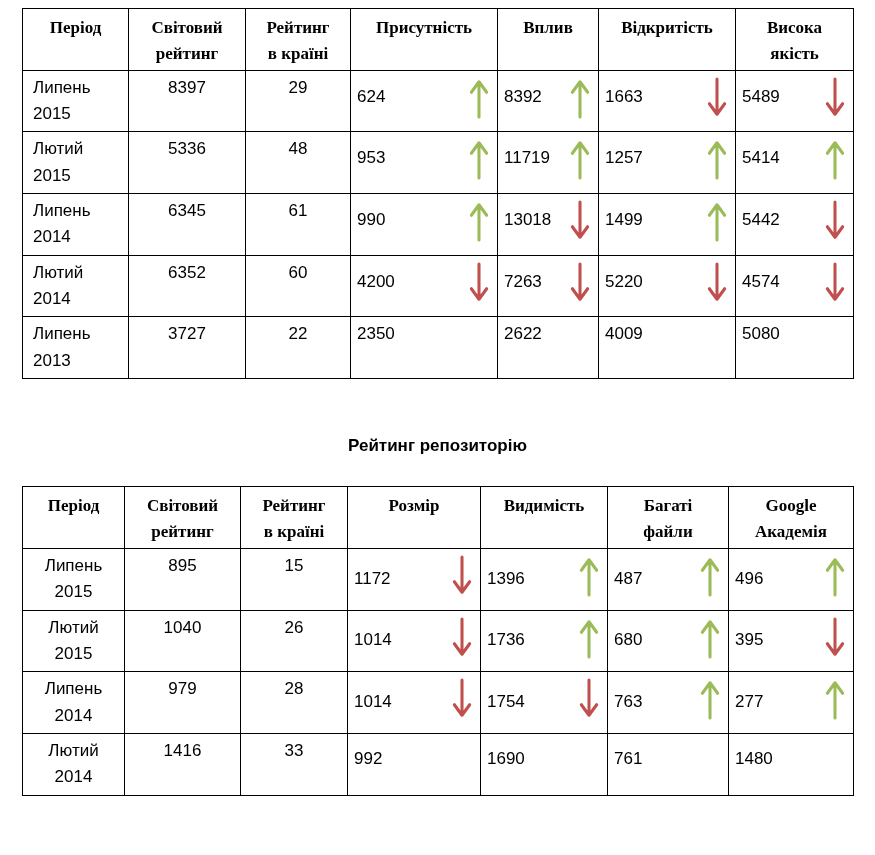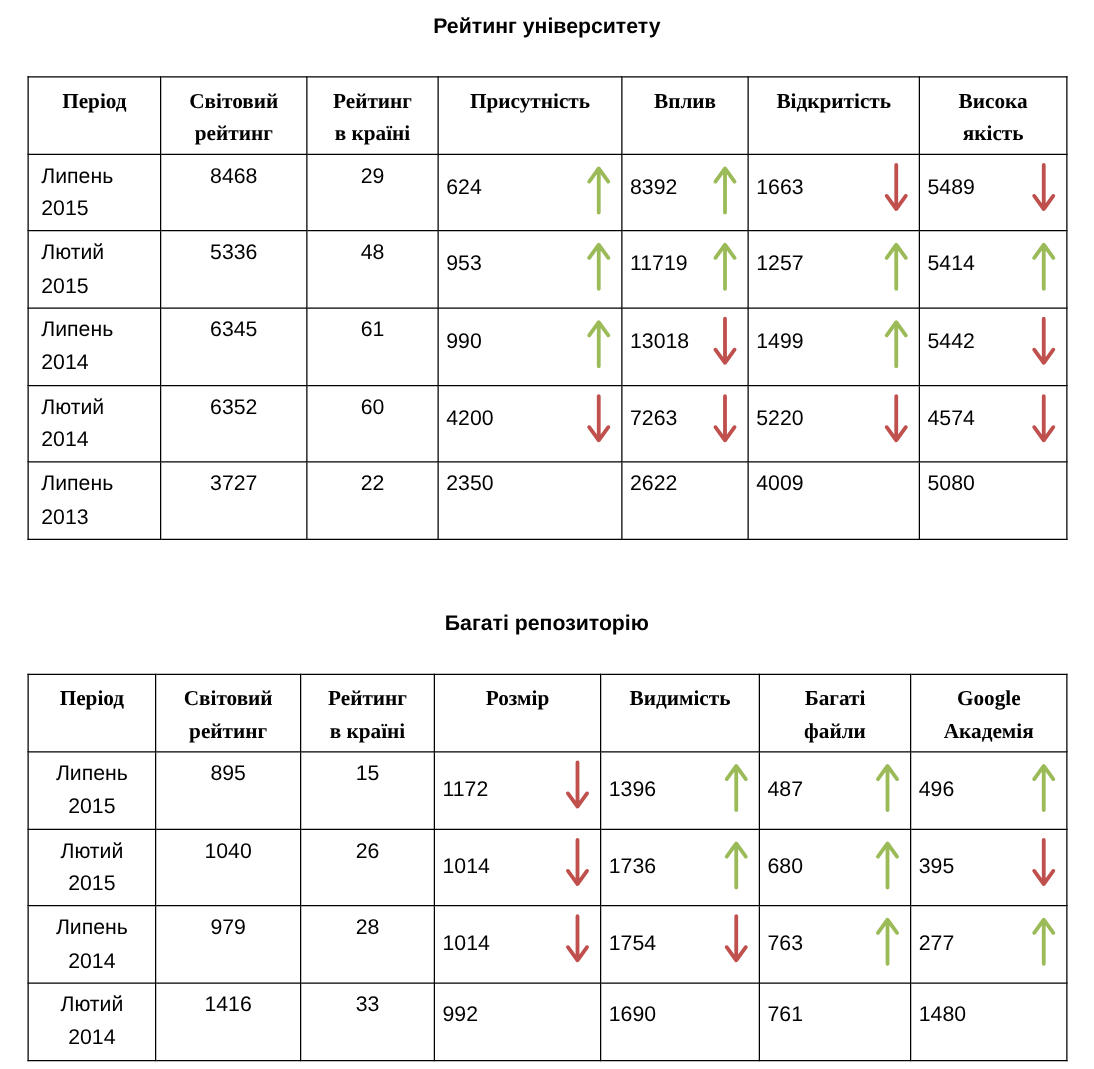--- a/index.html
+++ b/index.html
@@ -34,21 +34,20 @@
   .t2 .metric .num { padding-top: 8px; }
   .arrow { width: 24px; height: 42px; flex: 0 0 auto; margin-top: 2px; }
   .arrow.up { color: var(--up, #9BBB59); }
   .arrow.down { color: var(--down, #C0504D); transform: scaleY(-1); }
 </style>
 </head>
 <body>
 
 <div class="doc">
 
-  <div class="table-title">Рейтинг університету</div>
 
   <table class="rating t1">
     <colgroup>
       <col style="width:106px">
         <col style="width:117px">
         <col style="width:105px">
       <col style="width:147px">
         <col style="width:101px">
         <col style="width:137px">
       <col style="width:118px">
@@ -64,21 +63,21 @@
           <th>Вплив</th>
           <th>Відкритість</th>
           <th>Висока
 якість</th>
         </tr>
       </thead>
     <tbody>
         <tr>
           <td class="period">Липень
 2015</td>
-          <td class="num-center">8468</td>
+          <td class="num-center">8397</td>
           <td class="num-center">29</td>
           <td class="metric-cell">
             <div class="metric">
               <span class="num">624</span>
               <svg viewBox="0 0 24 44" class="arrow up">
                 <path d="M12 42 L12 6 M4 16 L12 5 L20 16" fill="none" stroke="currentColor" stroke-width="3.2" stroke-linecap="round" stroke-linejoin="round"></path>
               </svg>
             </div>
           </td>
           <td class="metric-cell">
@@ -242,21 +241,21 @@
           </td>
           <td class="metric-cell">
             <div class="metric">
               <span class="num">5080</span>
             </div>
           </td>
         </tr>
       </tbody>
   </table>
 
-  <div class="table-title title-2">Багаті репозиторію</div>
+  <div class="table-title title-2">Рейтинг репозиторію</div>
 
   <table class="rating t2">
     <colgroup>
       <col style="width:102px">
         <col style="width:116px">
         <col style="width:107px">
       <col style="width:133px">
         <col style="width:127px">
         <col style="width:121px">
       <col style="width:125px">

